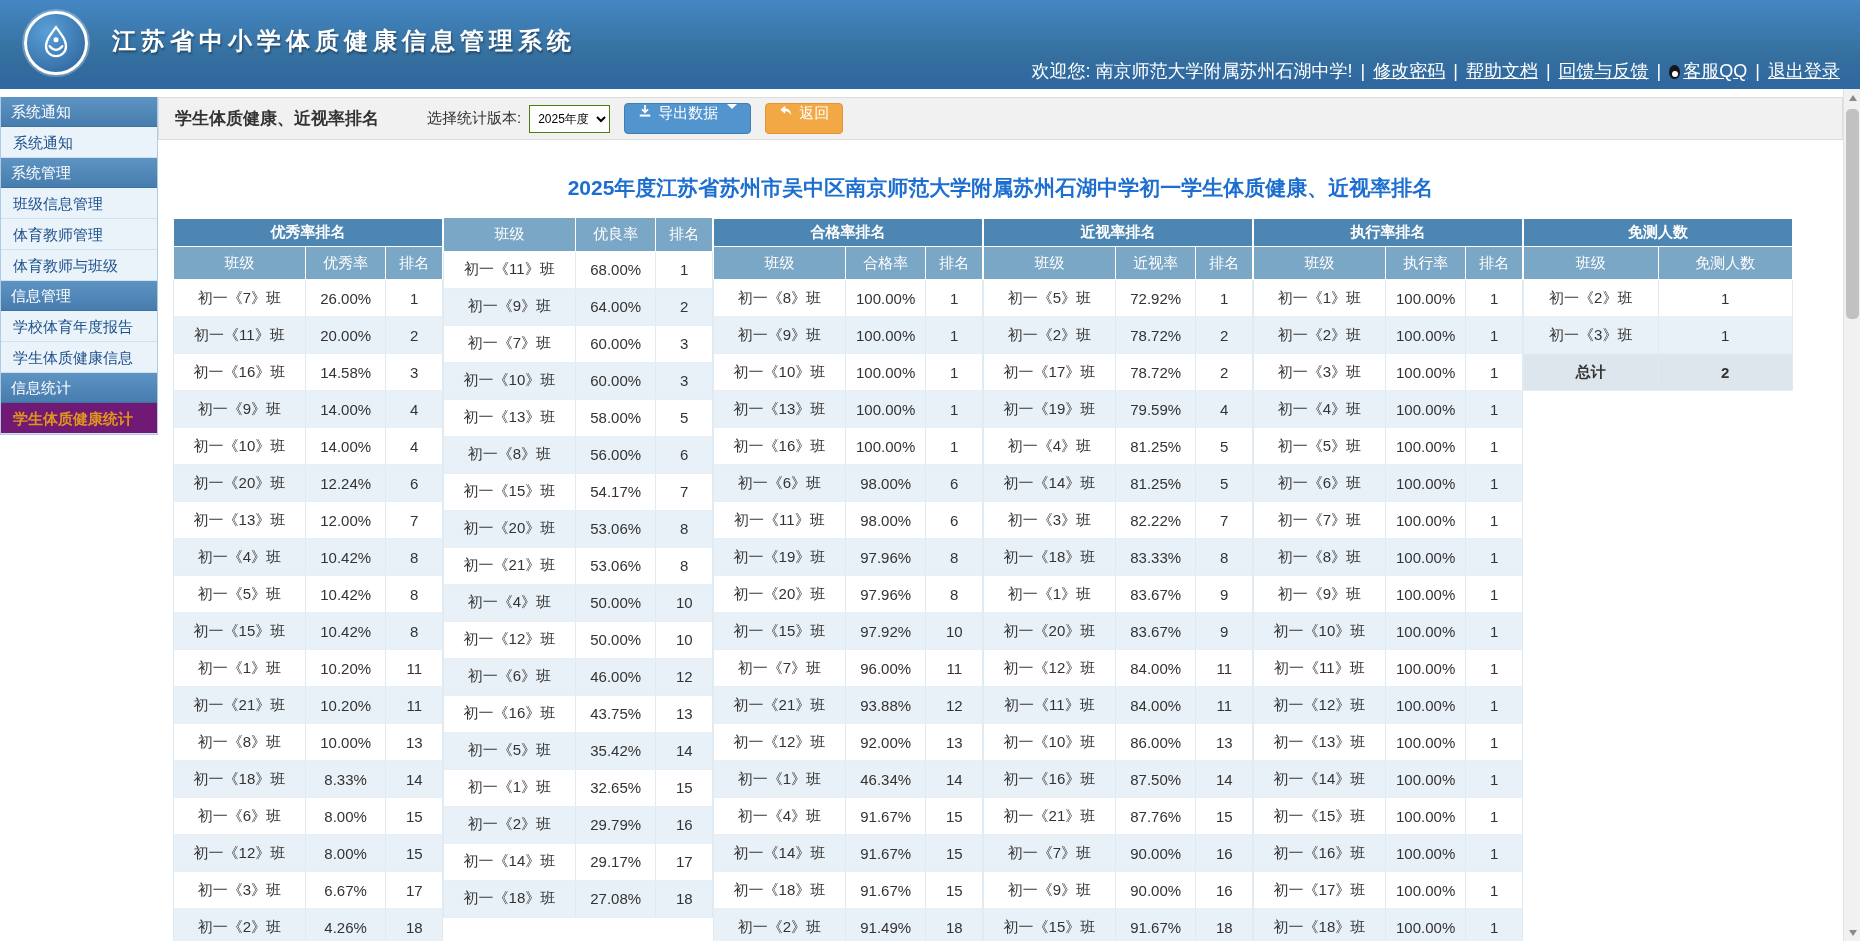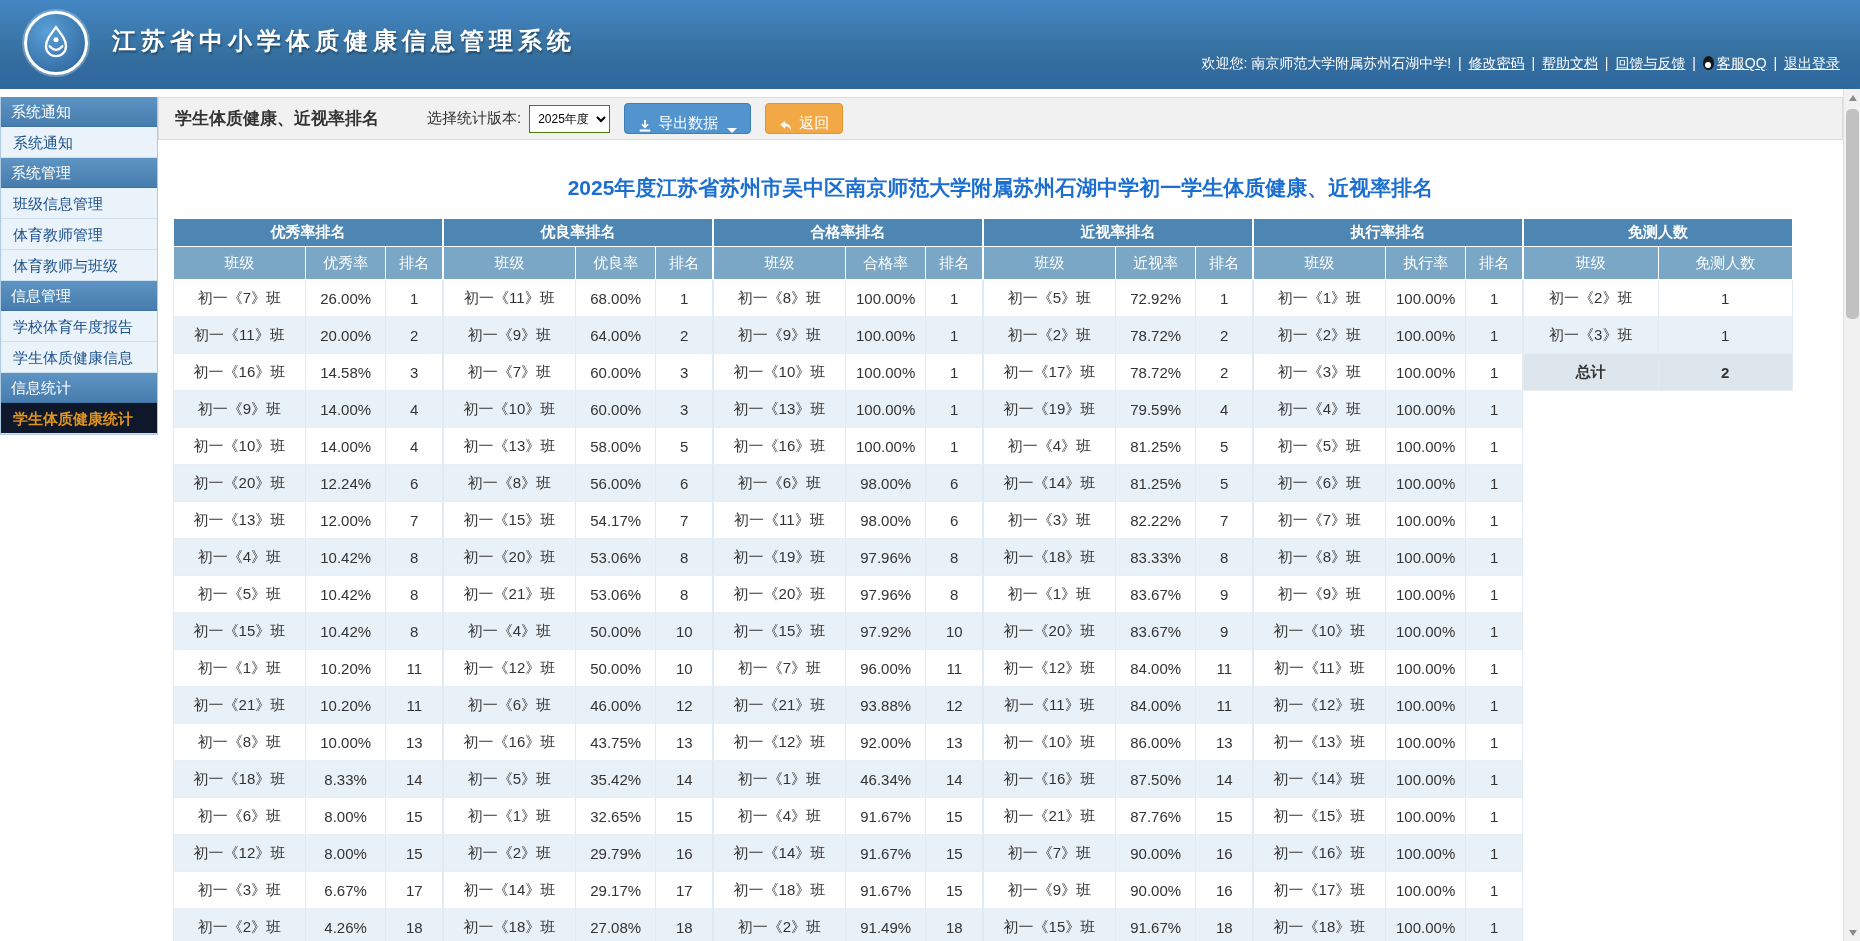--- a/index.html
+++ b/index.html
@@ -8,49 +8,49 @@
   .page { position:relative; width:1860px; height:941px; background:#fff; overflow:hidden; }
 
   
   .app-header { position:relative; height:89px;
     background:linear-gradient(180deg,#4587c4 0%,#35709f 60%,#2f679f 100%); }
   .logo-badge { position:absolute; left:24px; top:11px; width:64px; height:64px; border-radius:50%;
     background:radial-gradient(circle at 35% 30%, #5aa0d8, #2b5f96); border:3px solid #fff;
     box-shadow:0 0 0 2px rgba(255,255,255,.28); display:flex; align-items:center; justify-content:center; }
   .app-title { position:absolute; left:112px; top:25px; color:#fff; font-size:24px; font-weight:bold;
     letter-spacing:5px; text-shadow:1px 2px 2px rgba(0,0,0,.35); white-space:nowrap; }
-  .welcome-bar { position:absolute; right:20px; bottom:16px; color:#fff; font-size:14px; white-space:nowrap; }
+  .welcome-bar { position:absolute; right:20px; bottom:6px; color:#fff; font-size:18px; white-space:nowrap; }
   .welcome-bar a { color:#fff; text-decoration:underline; cursor:pointer; }
   .welcome-bar .sep { margin:0 3px; }
   .qq-icon { display:inline-block; width:11px; height:14px; background:#15171a;
     border-radius:50% 50% 46% 46%; position:relative; margin-right:3px; vertical-align:-2px; }
   .qq-icon::after { content:''; position:absolute; left:2.5px; top:6px; width:6px; height:6px;
     background:#fff; border-radius:50%; }
 
   
   .body-row { display:flex; padding:8px 17px 0 0; height:737px; }
 
   
   .sidebar { width:158px; flex:none; }
   .sidebar-menu { border:1px solid #aecbe3; border-top:none; }
   .sb-header { height:30px; line-height:30px; padding-left:10px; font-size:15px; color:#fff;
     background:linear-gradient(180deg,#5e94c3,#477dae); border-bottom:1px solid #3f719e; cursor:pointer; }
   .sb-item { height:31px; line-height:31px; padding-left:12px; font-size:15px; color:#1d518b;
     background:#eaf2fa; border-bottom:1px solid #cfe0ef; cursor:pointer; white-space:nowrap; }
-  .sb-item.active { background:#0f172a; color:#e0941c; font-weight:bold; }
+  .sb-item.active { background:#701a75; color:#e0941c; font-weight:bold; }
 
   
   .main { flex:1; min-width:0; }
   .toolbar { height:43px; background:#f1f1f1; border:1px solid #dcdcdc;
     display:flex; align-items:center; padding:12px 16px; }
   .toolbar-title { font-size:17px; font-weight:bold; color:#333; margin-right:48px; white-space:nowrap; }
   .version-label { font-size:15px; color:#333; margin-right:8px; }
   .version-select { height:28px; font-size:12px; border:1px solid #4d7c0f; background:#fff;
     padding:0 4px; margin-right:14px; }
-  .btn { height:31px; display:inline-flex; align-items:flex-end; gap:6px; padding:0 13px;
+  .btn { height:31px; display:inline-flex; align-items:flex-start; gap:6px; padding:0 13px;
     border-radius:4px; color:#fff; font-size:15px; cursor:pointer; }
   .btn-export { background:#5194ce; border:1px solid #3e7fb8; }
   .btn-back { background:#f3a846; border:1px solid #e09531; margin-left:14px; }
   .caret { width:0; height:0; border-left:5px solid transparent; border-right:5px solid transparent;
     border-top:5px solid #fff; margin-left:3px; }
 
   .report-title { margin-top:34px; text-align:center; color:#1c6fd0; font-size:21px; font-weight:bold; }
 
   
   .tables { display:flex; padding:16px 0 0 15px; align-items:flex-start; }
@@ -253,23 +253,20 @@
             </tbody>
           </table>
           <table class="rank-table cols-3">
             <colgroup>
               <col>
               <col>
               <col>
             </colgroup>
             <thead>
               <tr>
-                <th class="t-title" colspan="3">优良率排名</th>
-              </tr>
-              <tr>
                 <th class="t-col">班级</th>
                 <th class="t-col">优良率</th>
                 <th class="t-col">排名</th>
               </tr>
             </thead>
             <tbody>
               <tr>
                 <td>初一《11》班</td>
                 <td>68.00%</td>
                 <td>1</td>

